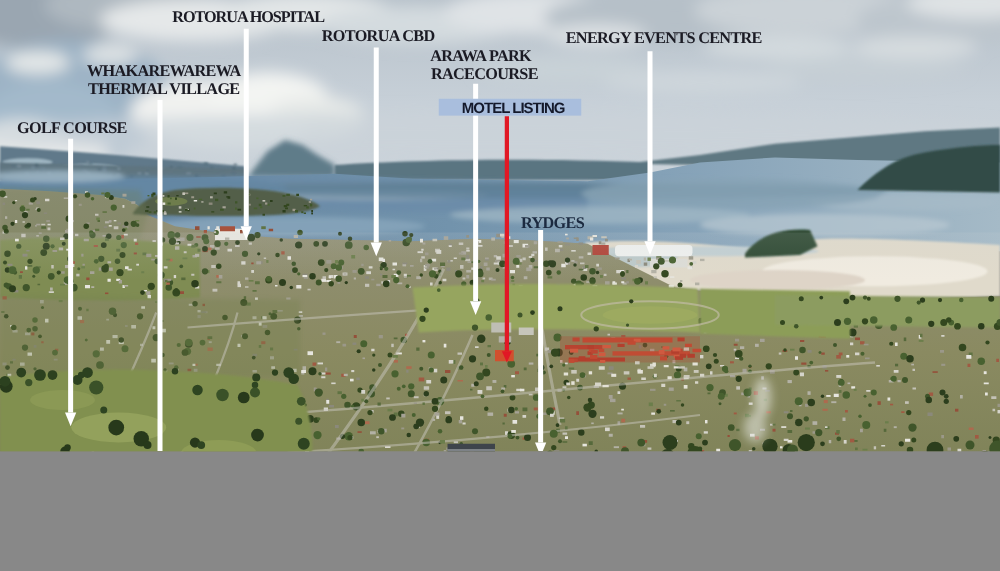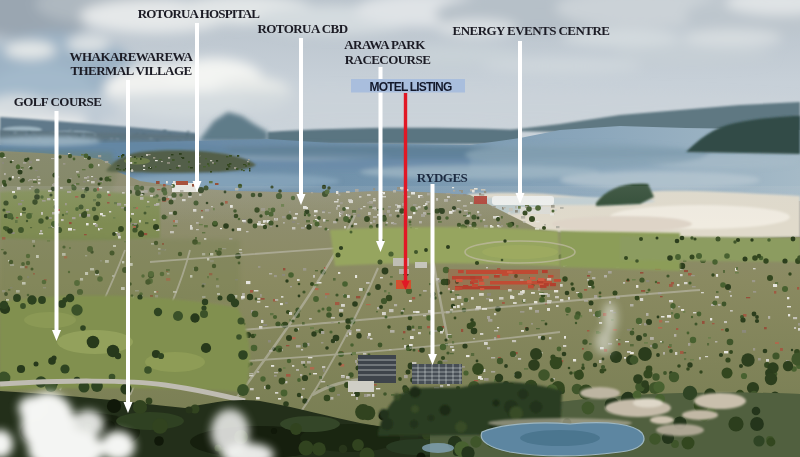--- a/index.html
+++ b/index.html
@@ -1,14 +1,14 @@
 <!DOCTYPE html>
 <html><head><meta charset="utf-8"><style>
 html,body{margin:0;padding:0;background:#888;}
-#wrap{width:800px;height:457px;overflow:hidden;position:relative;}
+#wrap{width:800px;height:361px;overflow:hidden;position:relative;}
 </style></head><body>
 <div id="wrap">
 <svg width="800" height="457" viewBox="0 0 800 457" xmlns="http://www.w3.org/2000/svg">
 <defs>
 <linearGradient id="skyg" x1="0" y1="0" x2="0" y2="1">
 <stop offset="0" stop-color="#b7c1ca"></stop>
           <stop offset="0.5" stop-color="#c7d0d8"></stop>
           <stop offset="1" stop-color="#cdd5db"></stop>
 </linearGradient>
 <linearGradient id="lakeg" x1="0" y1="0" x2="1" y2="0">

